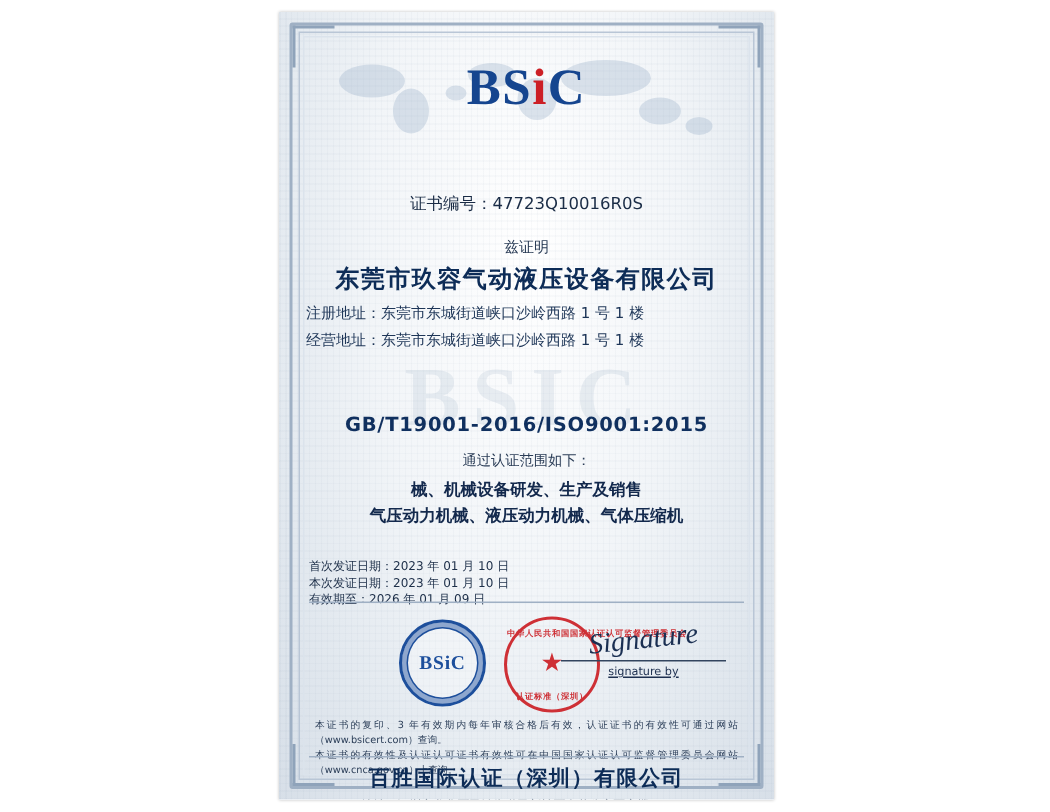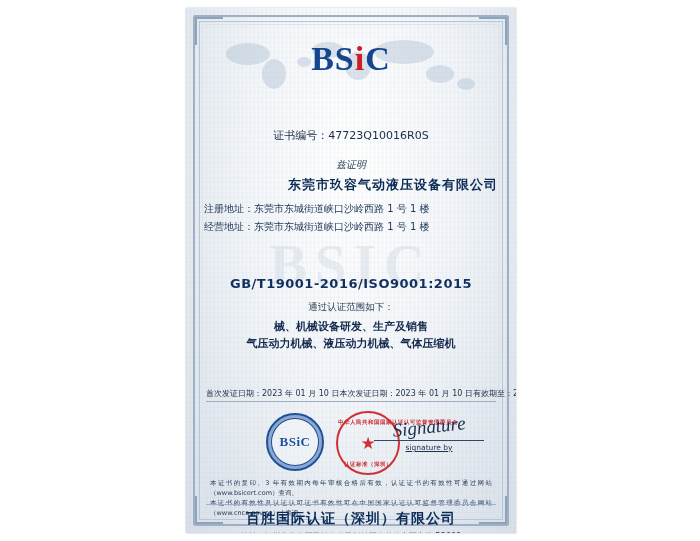--- a/index.html
+++ b/index.html
@@ -131,28 +131,27 @@
     font-size: 11px;
     color: #1a2c46;
   }
   .hereby {
     position: absolute;
     left: 0; right: 0; top: 132px;
     text-align: center;
     font-family: "DejaVu Sans", sans-serif;
     font-size: 10px;
     color: #2a3c56;
-    font-style: italic;
   }
   .company {
     position: absolute;
     left: 0; right: 0; top: 150px;
-    text-align: right;
-    font-family: "DejaVu Sans", sans-serif;
-    font-size: 13px;
+    text-align: center;
+    font-family: "DejaVu Sans", sans-serif;
+    font-size: 16px;
     font-weight: bold;
     color: #0d2c57;
     letter-spacing: 1px;
   }
   .addr {
     position: absolute;
     left: 0; right: 0;
     font-family: "DejaVu Sans", sans-serif;
     font-size: 10px;
     color: #1d3557;
@@ -187,26 +186,27 @@
     text-align: center;
     font-family: "DejaVu Sans", sans-serif;
     font-size: 11px;
     font-weight: bold;
     color: #13294d;
     line-height: 1.55;
   }
 
   .dates {
     position: absolute;
-    left: 2px; right: 2px; top: 362px;
+    left: 2px; right: 2px; top: 346px;
     display: flex;
     justify-content: space-between;
     font-family: "DejaVu Sans", sans-serif;
     font-size: 8px;
     color: #1c2e48;
+    flex-direction: column;
   }
   .dates .d { white-space: nowrap; }
   .rule {
     position: absolute;
     left: 2px; right: 2px; top: 375px;
     height: 1px;
     background: #9fb0c4;
   }
 
   

